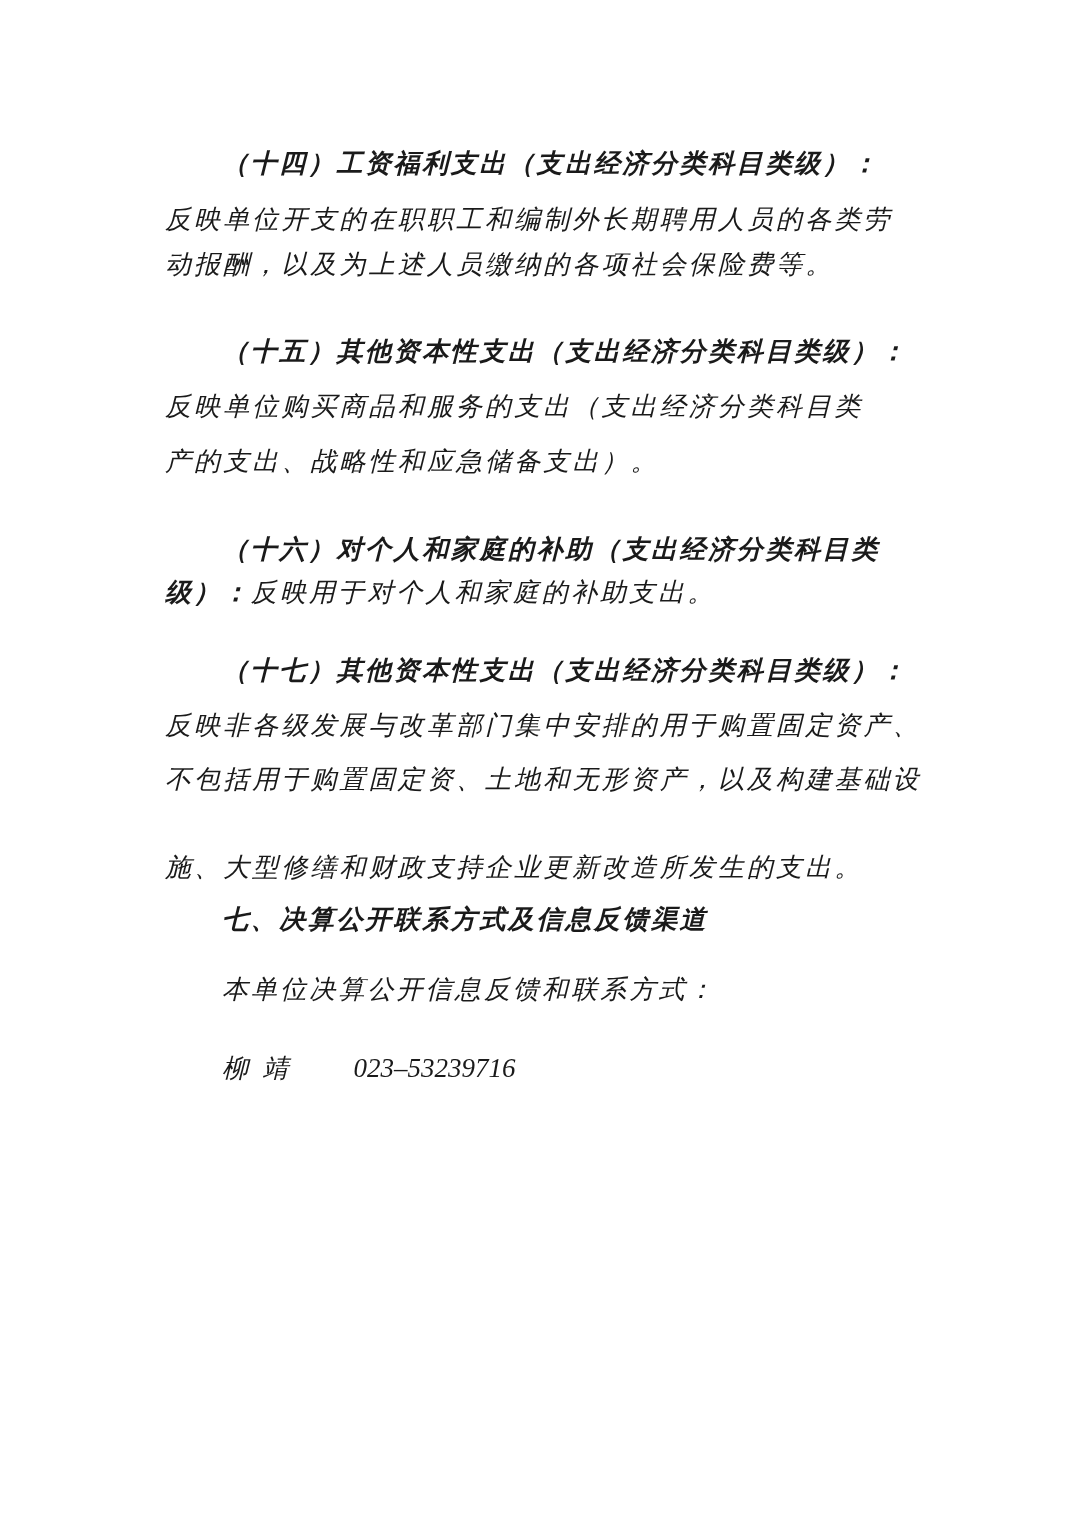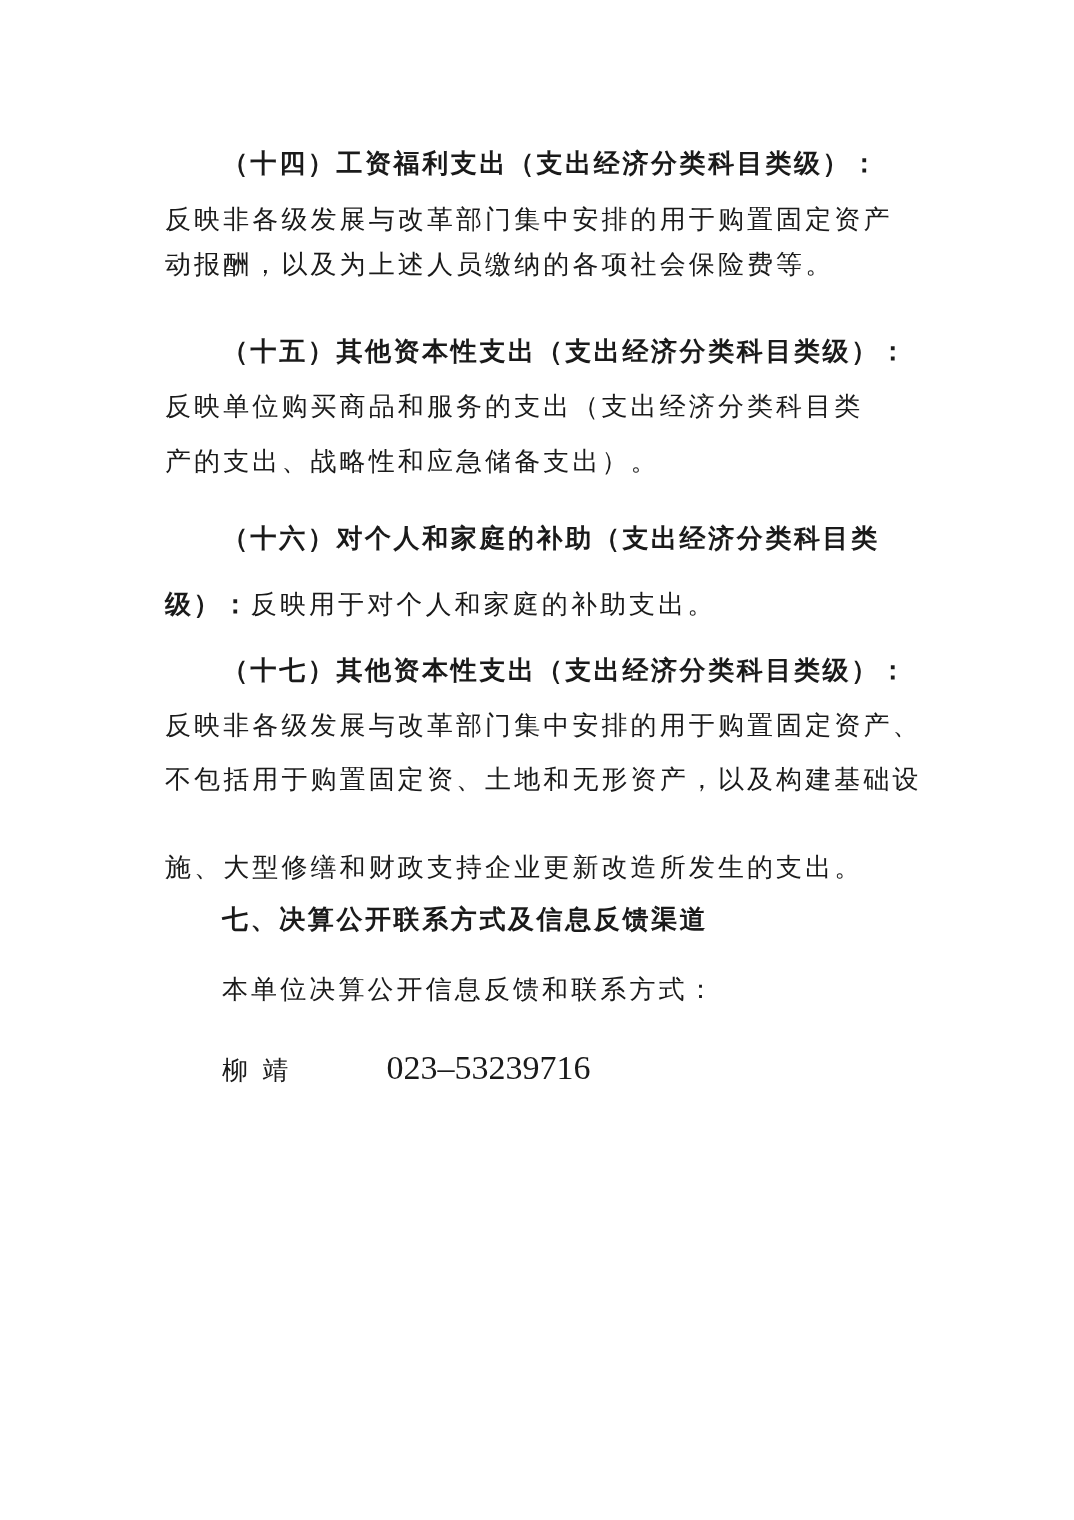--- a/index.html
+++ b/index.html
@@ -1,37 +1,37 @@
 <!DOCTYPE html>
 <html><head>
   <meta charset="utf-8">
   <style>
     html, body { margin: 0; padding: 0; background: #ffffff; }
     body { width: 1074px; height: 1520px; position: relative; overflow: hidden;
       font-family: "DejaVu Serif", "Liberation Serif", serif; color: #1a1a1a; }
     .line { position: absolute; left: 165px; white-space: nowrap; font-size: 26px;
-      line-height: 30px; letter-spacing: 3.1px; }
+      line-height: 30px; letter-spacing: 3.1px; font-style: italic; }
     .indent { left: 222px; }
     .bold { font-weight: bold; letter-spacing: 2.6px; }
-    .phone { font-family: "Liberation Serif", "DejaVu Serif", serif; font-size: 34px; letter-spacing: 0; margin-left: 95px; }
+    .phone { font-family: "Liberation Serif", "DejaVu Serif", serif; font-size: 27px; letter-spacing: 0; margin-left: 62px; }
   </style>
 </head>
 <body>
 
 <div>
   <div class="line indent bold" style="top:148px">（十四）工资福利支出（支出经济分类科目类级）：</div>
-  <div class="line" style="top:204px">反映非各级发展与改革部门集中安排的用于购置固定资产</div>
+  <div class="line" style="top:204px">反映单位开支的在职职工和编制外长期聘用人员的各类劳</div>
   <div class="line" style="top:249px">动报酬，以及为上述人员缴纳的各项社会保险费等。</div>
 
   <div class="line indent bold" style="top:336px">（十五）其他资本性支出（支出经济分类科目类级）：</div>
   <div class="line" style="top:391px">反映单位购买商品和服务的支出（支出经济分类科目类</div>
   <div class="line" style="top:446px">产的支出、战略性和应急储备支出）。</div>
 
-  <div class="line indent bold" style="top:523px">（十六）对个人和家庭的补助（支出经济分类科目类</div>
-  <div class="line" style="top:589px">
+  <div class="line indent bold" style="top:534px">（十六）对个人和家庭的补助（支出经济分类科目类</div>
+  <div class="line" style="top:577px">
     <span class="bold">级）：</span><span>反映用于对个人和家庭的补助支出。</span>
   </div>
 
   <div class="line indent bold" style="top:655px">（十七）其他资本性支出（支出经济分类科目类级）：</div>
   <div class="line" style="top:710px">反映非各级发展与改革部门集中安排的用于购置固定资产、</div>
   <div class="line" style="top:764px">不包括用于购置固定资、土地和无形资产，以及构建基础设</div>
   <div class="line" style="top:852px">施、大型修缮和财政支持企业更新改造所发生的支出。</div>
 
   <div class="line indent bold" style="top:904px">七、决算公开联系方式及信息反馈渠道</div>
   <div class="line indent" style="top:974px">本单位决算公开信息反馈和联系方式：</div>

